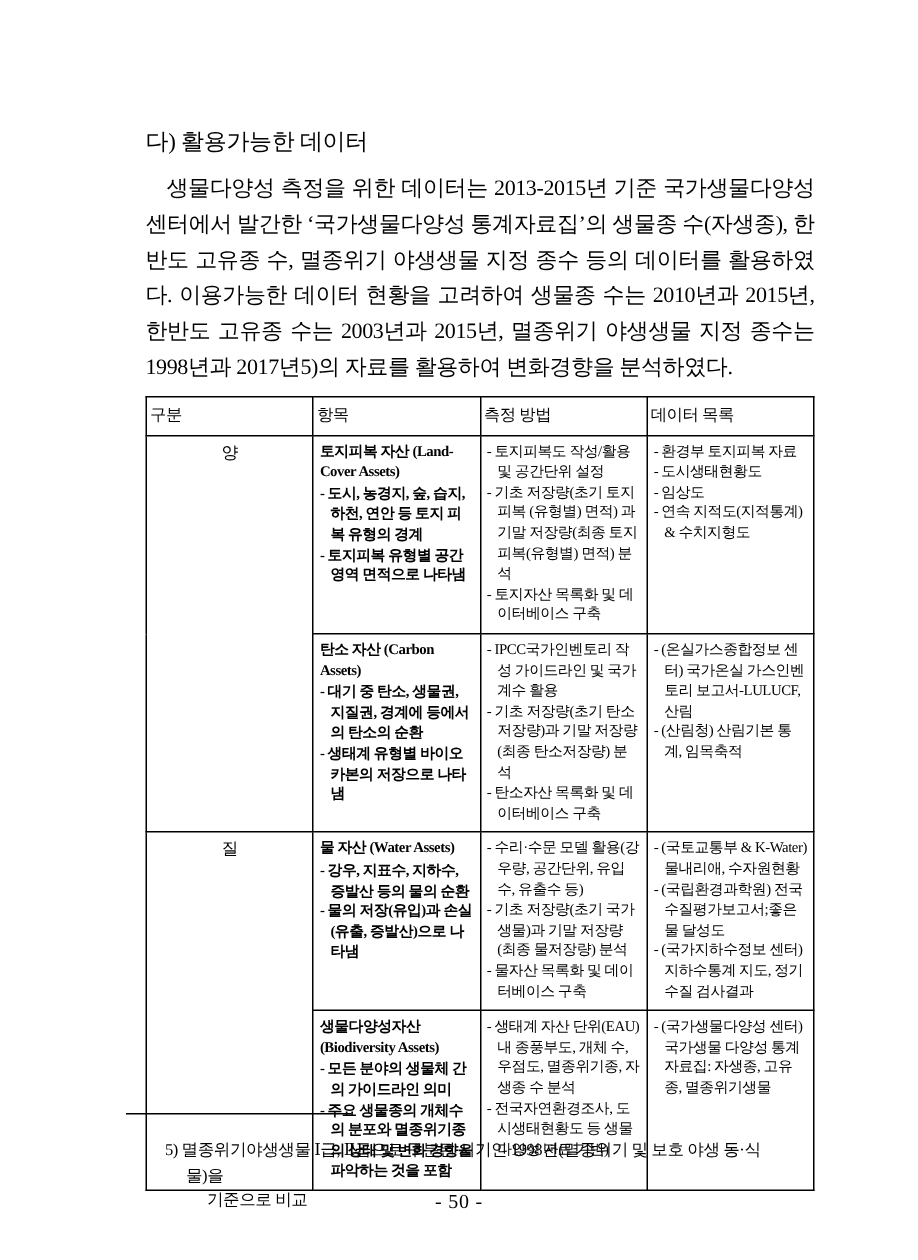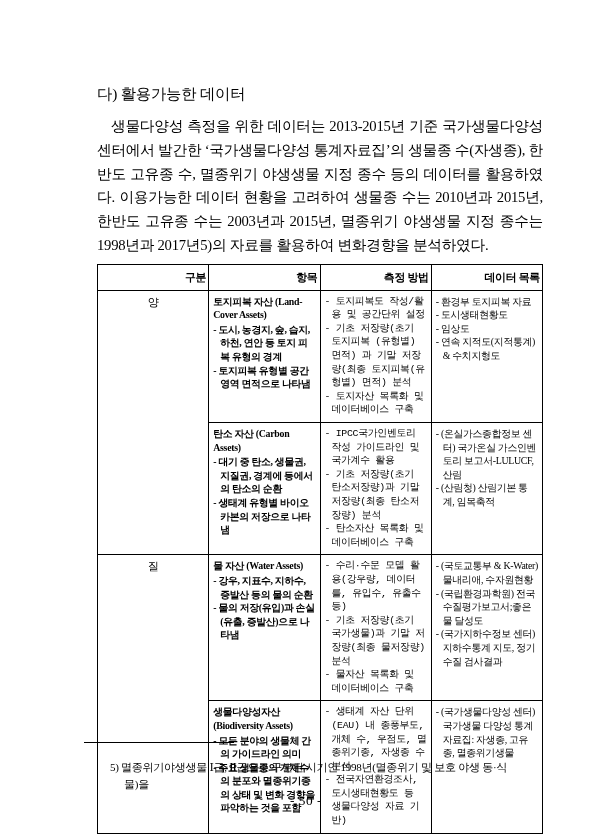--- a/index.html
+++ b/index.html
@@ -54,34 +54,34 @@
     line-height: 1.38;
   }
   table.matrix th,
   table.matrix td {
     border: 0.8px solid #000000;
     vertical-align: top;
     padding: 4px 4px 5px 4px;
     letter-spacing: -0.3px;
   }
   table.matrix thead th {
-    text-align: right;
+    text-align: left;
     vertical-align: middle;
-    font-weight: bold;
+    font-weight: normal;
     font-size: 8.2pt;
     padding: 5px 2px;
   }
   td.axis {
     text-align: center;
     vertical-align: middle;
     font-size: 8.4pt;
     width: 30px;
   }
   td.item { width: 104px; font-weight: bold; }
-  td.method { width: 154px; font-family: Liberation Mono, monospace; }
+  td.method { width: 154px; }
   td.source { width: 118px; }
   .cellblock { margin: 0; }
   .cellblock p {
     margin: 0;
     text-indent: 0;
   }
   .cellblock p.lvl1 {
     padding-left: 7px;
     text-indent: -7px;
   }
@@ -196,21 +196,21 @@
           <td class="axis" rowspan="2">질</td>
           <td class="item">
             <div class="cellblock">
               <p class="title">물 자산 (Water Assets)</p>
               <p class="lvl1">- 강우, 지표수, 지하수, 증발산 등의 물의 순환</p>
               <p class="lvl1">- 물의 저장(유입)과 손실(유출, 증발산)으로 나타냄</p>
             </div>
           </td>
           <td class="method">
             <div class="cellblock">
-              <p class="lvl1">- 수리·수문 모델 활용(강우량, 데이터를, 유입수, 유출수 등)</p>
+              <p class="lvl1">- 수리·수문 모델 활용(강우량, 공간단위, 유입수, 유출수 등)</p>
               <p class="lvl1">- 기초 저장량(초기 국가생물)과 기말 저장량(최종 물저장량) 분석</p>
               <p class="lvl1">- 물자산 목록화 및 데이터베이스 구축</p>
             </div>
           </td>
           <td class="source">
             <div class="cellblock">
               <p class="lvl1">- (국토교통부 &amp; K-Water)물내리애, 수자원현황</p>
               <p class="lvl1">- (국립환경과학원) 전국 수질평가보고서;좋은물 달성도</p>
               <p class="lvl1">- (국가지하수정보 센터) 지하수통계 지도, 정기 수질 검사결과</p>
             </div>
@@ -239,18 +239,19 @@
       </tbody>
     </table>
 
   </div>
 
   <div class="footnote-wrap">
     <div class="footnote-rule"></div>
     <p class="footnote">
       <span>5)</span>
       <span>멸종위기야생생물 Ⅰ급, Ⅱ급으로 구분된 시기인 1998년(멸종위기 및 보호 야생 동·식물)을</span>
+      <span class="fn-cont">기준으로 비교</span>
     </p>
   </div>
 
   <div class="pagenum">- 50 -</div>
 
 </div>
 
 </body></html>

